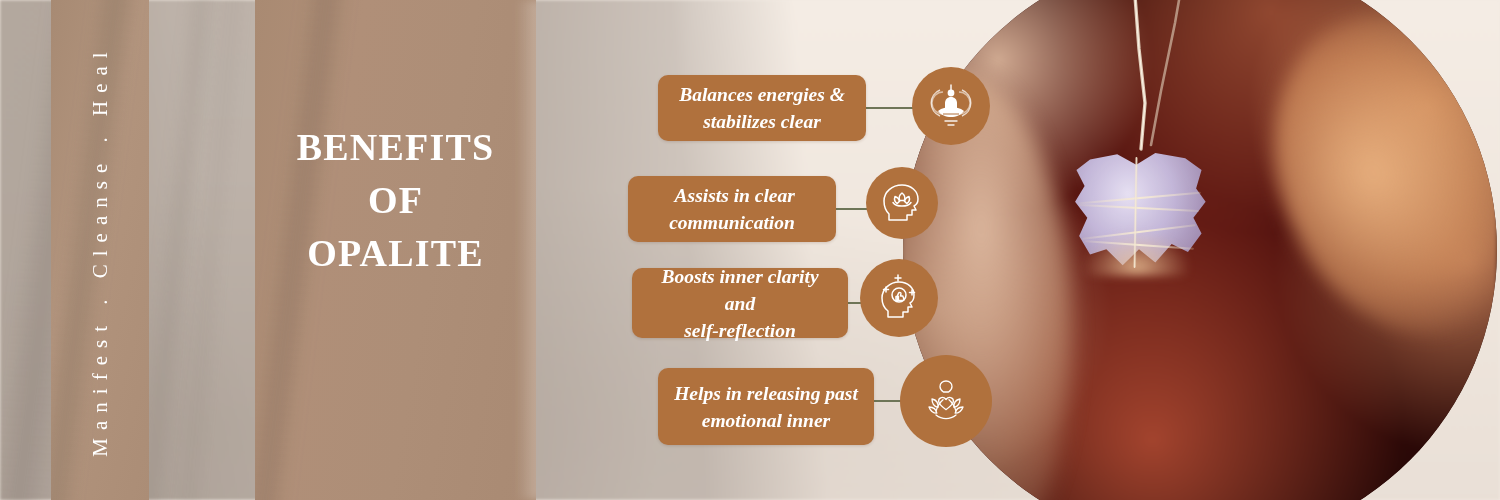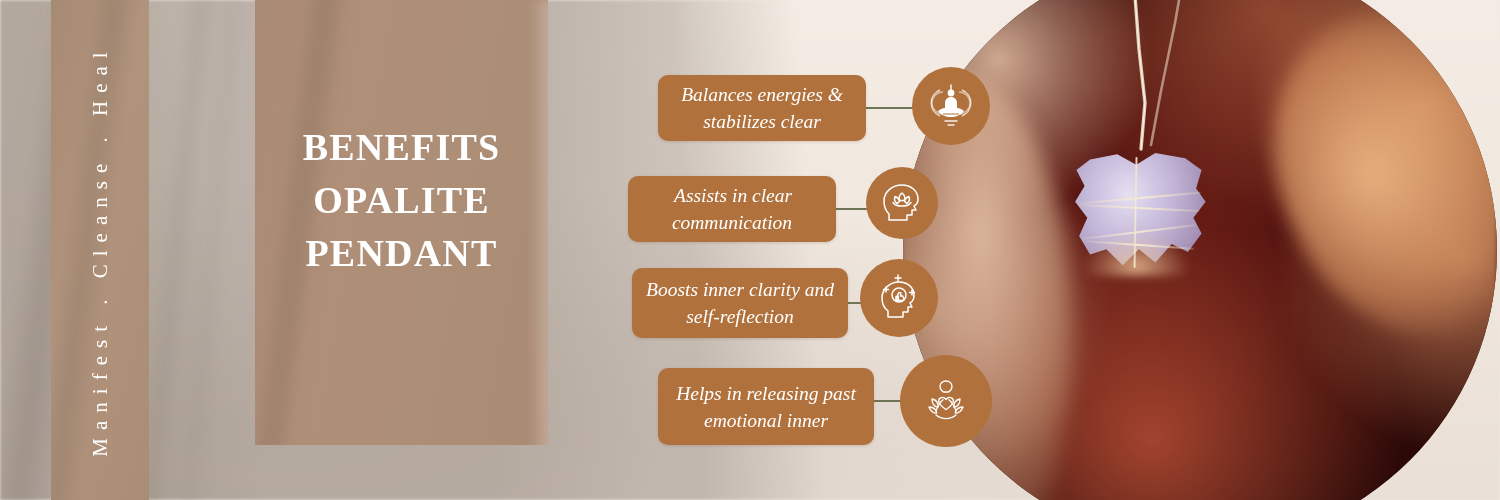--- a/index.html
+++ b/index.html
@@ -71,24 +71,23 @@
     letter-spacing: 8px;
     font-weight: 400;
   }
 
   
   .title-panel {
     position: absolute;
     left: 255px;
     top: 0;
     width: 281px;
-    height: 445px;
+    height: 500px;
     background: linear-gradient(100deg, #a98a72 0%, #b08f78 30%, #ad8e77 60%, #a98a73 100%);
     overflow: hidden;
-    padding-left: 12px;
   }
   .title-panel::before {
     content: "";
     position: absolute;
     left: 18px; top: -60px;
     width: 40px; height: 660px;
     background: linear-gradient(90deg, rgba(120,98,82,0), rgba(120,98,82,0.35), rgba(120,98,82,0));
     transform: rotate(7deg);
     filter: blur(8px);
   }
@@ -211,21 +210,21 @@
     font-size: 19.5px;
     line-height: 27px;
     text-align: center;
     display: flex;
     align-items: center;
     justify-content: center;
     box-sizing: border-box;
     padding: 9px 14px;
     box-shadow: 0 1px 3px rgba(90,50,25,0.18);
   }
-  .pill-text { display: block; }
+  .pill-text { display: block; font-weight: bold; }
   .connector {
     position: absolute;
     height: 1.5px;
     background: #6e7557;
     z-index: 1;
   }
   .badge {
     position: absolute;
     border-radius: 50%;
     background: #b0713d;
@@ -251,22 +250,22 @@
   <div class="bg-streak s2"></div>
   <div class="bg-streak s3"></div>
 
   <div class="tagline-strip">
     <span class="tagline-text">Manifest . Cleanse . Heal</span>
   </div>
 
   <div class="title-panel">
     <div class="headline">
       <span class="hl-line">BENEFITS</span>
+      <span class="hl-line">OF</span>
       <span class="hl-line">OPALITE</span>
-      <span class="hl-line">PENDANT</span>
     </div>
   </div>
 
   <div class="photo-circle">
     <div class="photo-inner"></div>
     <div class="photo-shoulder-l"></div>
     <div class="photo-arm-r"></div>
 
     <svg class="photo-chain" viewBox="0 0 594 594">
       <path d="M228 -10 L236 96 L242 150 L238 196" fill="none" stroke="#e8d9c4" stroke-width="3.4" stroke-linecap="round" opacity="0.92"></path>

